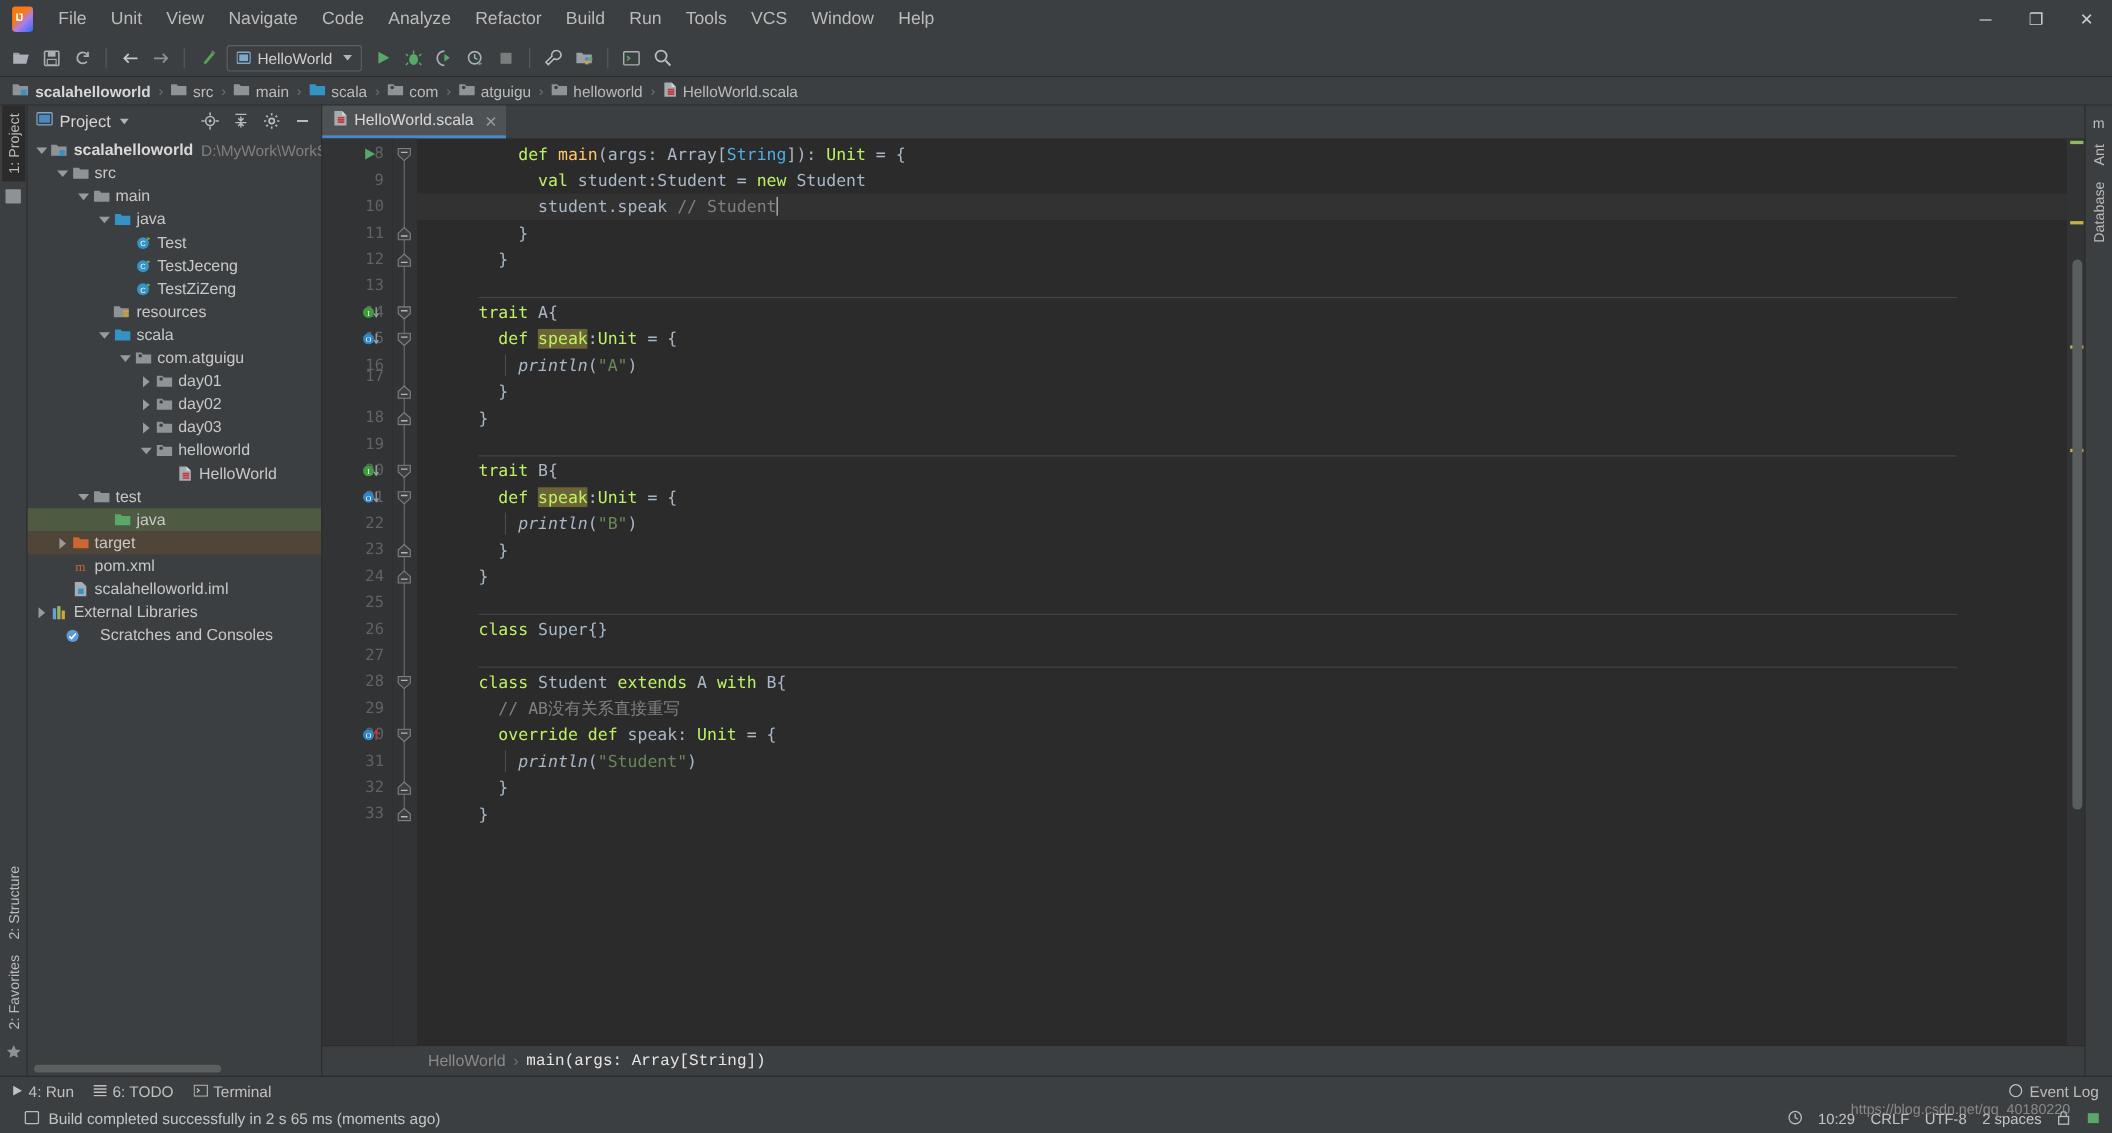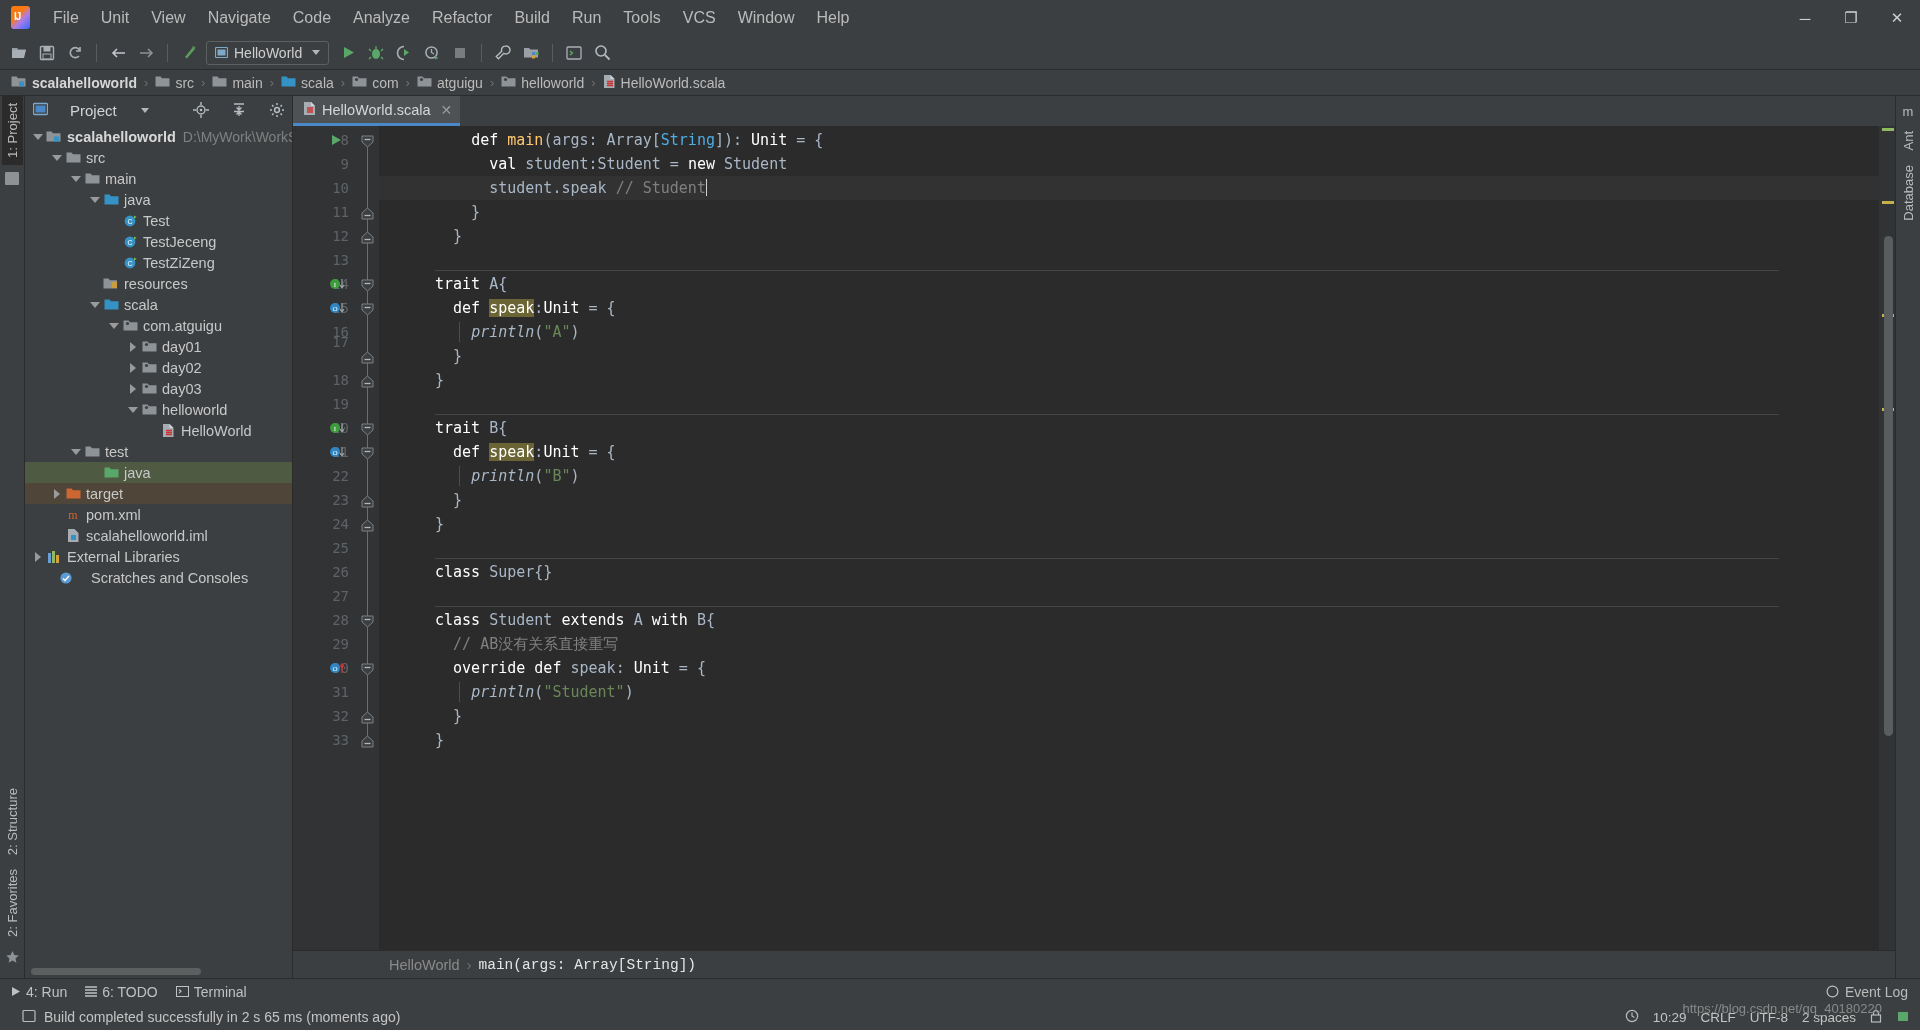--- a/index.html
+++ b/index.html
@@ -67,21 +67,21 @@
     align-items:center; border-right:1px solid #2b2b2b; position:relative;
   }
   .vtab { writing-mode:vertical-rl; transform:rotate(180deg); font-size:13px; color:#bbbbbb;
     padding:7px 3px; white-space:nowrap; }
   .vtab.active { background:#2b2b2b; }
   .leftstrip .grow { flex:1 1 auto; }
 
   
   .projpanel { width:268px; flex:0 0 268px; background:#3c3f41; display:flex; flex-direction:column;
     border-right:1px solid #2b2b2b; min-width:0;}
-  .projheader { height:28px; display:flex; align-items:center; padding:0 6px 0 8px; gap:22px;
+  .projheader { height:28px; display:flex; align-items:center; padding:0 6px 0 8px; gap:6px;
     flex:0 0 28px; }
   .projheader .ptitle { font-size:15px; color:#d4d4d4; }
   .projheader .caret { border-left:4px solid transparent;border-right:4px solid transparent;
     border-top:5px solid #b5b5b5; margin-left:2px;}
   .ph-spacer { flex:1 1 auto; }
   .ph-btn { width:22px;height:22px;display:flex;align-items:center;justify-content:center;border-radius:3px;}
   .tree { flex:1 1 auto; overflow:hidden; padding-top:2px; font-size:14.5px; position:relative;}
   .trow { height:21px; display:flex; align-items:center; white-space:nowrap; color:#c0c0c0; }
   .trow.sel-green { background:#4e5a42; }
   .trow.sel-brown { background:#4f4639; }
@@ -109,21 +109,21 @@
   .editor { flex:1 1 auto; display:flex; min-height:0; position:relative; background:#2b2b2b; }
   .gutter { width:64px; flex:0 0 64px; background:#313335; position:relative; }
   .fold { width:22px; flex:0 0 22px; background:#313335; position:relative; }
   .code { flex:1 1 auto; position:relative; overflow:hidden;
     font-family:"DejaVu Sans Mono","Liberation Mono",monospace; font-size:15px; }
   .ln { position:absolute; right:8px; color:#606366; font-size:14px;
     font-family:"DejaVu Sans Mono",monospace; line-height:24px; height:24px;}
   .codeline { position:absolute; left:0; right:0; height:24px; line-height:24px; white-space:pre; }
   .cl-hl { background:#323232; }
   .sep-line { position:absolute; left:0; right:0; height:1px; background:#43474a; }
-  .kw { color:#ffffff; }
+  .kw { color:#bef264; }
   .fn { color:#ffc66d; }
   .id { color:#a9b7c6; }
   .str { color:#6a8759; }
   .cmt { color:#808080; }
   .italic { font-style:italic; }
   .tparam { color:#4eade5; }
   .hlword { background:#6b6435; }
   .caret-bar { display:inline-block; width:1px; height:17px; background:#d0d0d0; vertical-align:-3px;}
   .foldline { position:absolute; left:10px; width:1px; background:#6b6e70; }
   .indentguide { position:absolute; width:1px; background:#4b4e50; }

